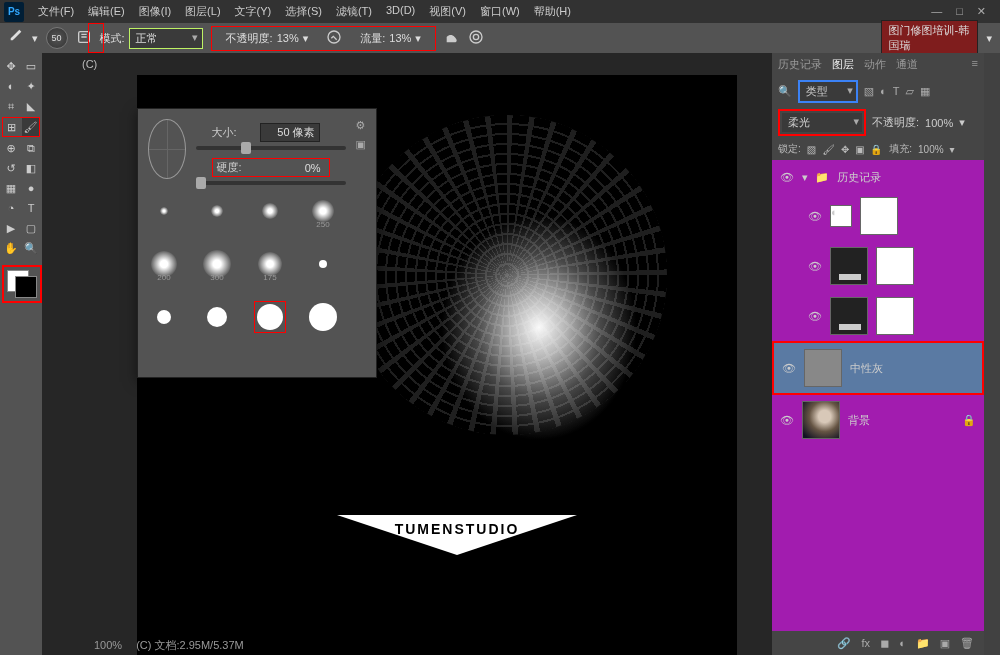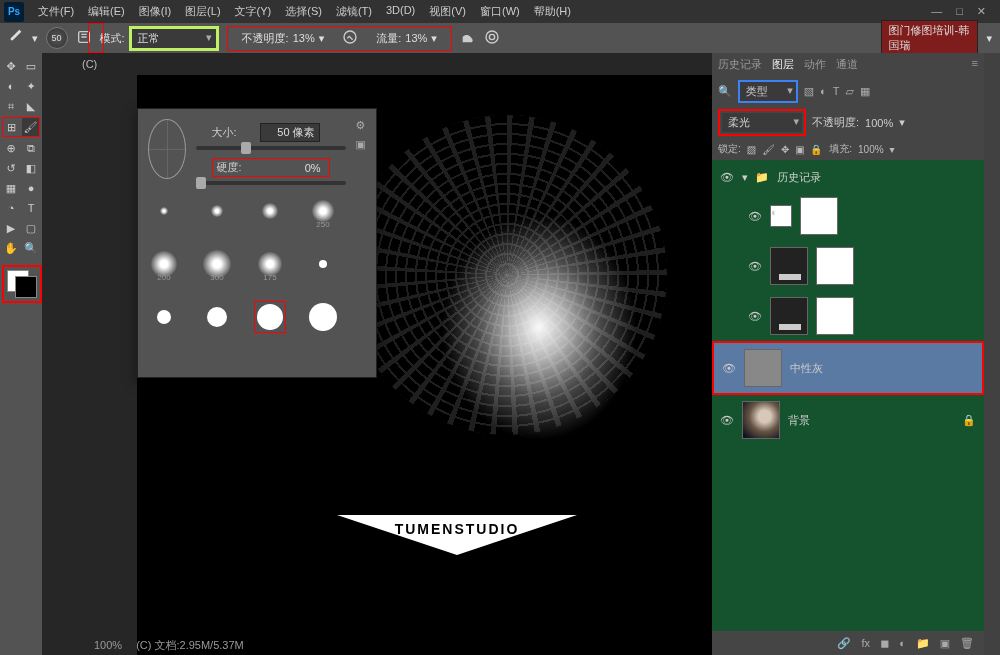--- a/index.html
+++ b/index.html
@@ -7,21 +7,21 @@
 .topbar{height:23px;background:#323232;display:flex;align-items:center;padding:0 4px}
 .ps-logo{width:20px;height:20px;background:#001e36;color:#31a8ff;font-weight:bold;display:flex;align-items:center;justify-content:center;font-size:10px;border-radius:2px;margin-right:8px}
 .menubar{display:flex;gap:2px}
 .menu-item{padding:3px 6px;cursor:pointer}
 .winctrl{margin-left:auto;display:flex;gap:14px;padding-right:10px;color:#aaa}
 .optbar{height:30px;background:#535353;display:flex;align-items:center;padding:0 8px;gap:8px;color:#ddd}
 .brush-icon{width:16px;height:16px;color:#ddd}
 .brush-preview{width:22px;height:22px;border:1px solid #777;border-radius:50%;display:flex;align-items:center;justify-content:center;font-size:9px;background:radial-gradient(#555,#333)}
 .red-box{border:1px solid #f00}
 .mode-sel{display:flex;align-items:center;gap:4px}
-.select-box{background:#3a3a3a;border:3px solid #bef264;padding:2px 20px 2px 6px;width:90px;position:relative}
+.select-box{background:#3a3a3a;border:1px solid #bef264;padding:2px 20px 2px 6px;width:74px;position:relative}
 .select-box::after{content:"▾";position:absolute;right:4px;top:2px;color:#aaa}
 .opacity-box{display:flex;align-items:center;gap:4px;padding:2px 8px}
 .doc-name-field{background:#7f1d1d;border:1px solid #222;padding:2px 6px;width:97px;margin-left:auto}
 .main{display:flex;height:602px}
 .toolbar{width:42px;background:#535353;display:flex;flex-direction:column;padding:4px 2px;gap:2px}
 .tool-row{display:flex;gap:2px}
 .tool-btn{width:18px;height:18px;display:flex;align-items:center;justify-content:center;color:#ccc;cursor:pointer}
 .tool-btn.active{background:#3a3a3a}
 .color-swatches{width:40px;height:38px;margin-top:6px;position:relative;border:2px solid #f00;padding:2px}
 .fg{width:22px;height:22px;background:#fff;border:1px solid #888;position:absolute;top:3px;left:3px}
@@ -46,21 +46,21 @@
 .slider::after{content:"";position:absolute;top:-4px;width:10px;height:12px;background:#aaa;border-radius:2px}
 .slider.s30::after{left:30%}.slider.s0::after{left:0}
 .brush-grid{display:flex;flex-wrap:wrap;gap:21px;margin-top:10px;max-height:140px;overflow:hidden}
 .brush-thumb{width:32px;height:32px;display:flex;flex-direction:column;align-items:center;justify-content:center;cursor:pointer;position:relative}
 .soft-circ{border-radius:50%;background:radial-gradient(#fff 20%,transparent 75%)}
 .hard-circ{border-radius:50%;background:#fff}
 .brush-thumb.hl{border:1px solid #f00}
 .brush-label{font-size:8px;color:#999;position:absolute;bottom:-2px}
 .shape-thumb{width:24px;height:10px;background:linear-gradient(90deg,#333,#ccc,#333);border-radius:4px}
 .size-dd{position:absolute;left:88px;top:23px;width:16px;height:30px;border:1px solid #f00;z-index:9}
-.right-panels{width:272px;background:#14532d;display:flex;flex-direction:column}
+.right-panels{width:212px;background:#a21caf;display:flex;flex-direction:column}
 .panel-tabs{display:flex;padding:4px 6px;gap:10px;background:#454545;font-size:11px}
 .panel-tabs span{color:#999;cursor:pointer}
 .panel-tabs span.active{color:#eee}
 .layer-opts{padding:4px 6px;display:flex;flex-wrap:wrap;gap:6px;align-items:center;background:#454545}
 .type-row{display:flex;gap:6px;align-items:center;width:100%}
 .type-sel{background:#3a3a3a;border:2px solid #3b82f6;padding:2px 6px;width:60px;position:relative}
 .type-sel::after{content:"▾";position:absolute;right:3px;color:#aaa}
 .blend-row{display:flex;align-items:center;gap:6px;width:100%}
 .blend-sel{background:#3a3a3a;padding:2px 6px;width:80px;position:relative}
 .blend-sel::after{content:"▾";position:absolute;right:3px;color:#aaa}

